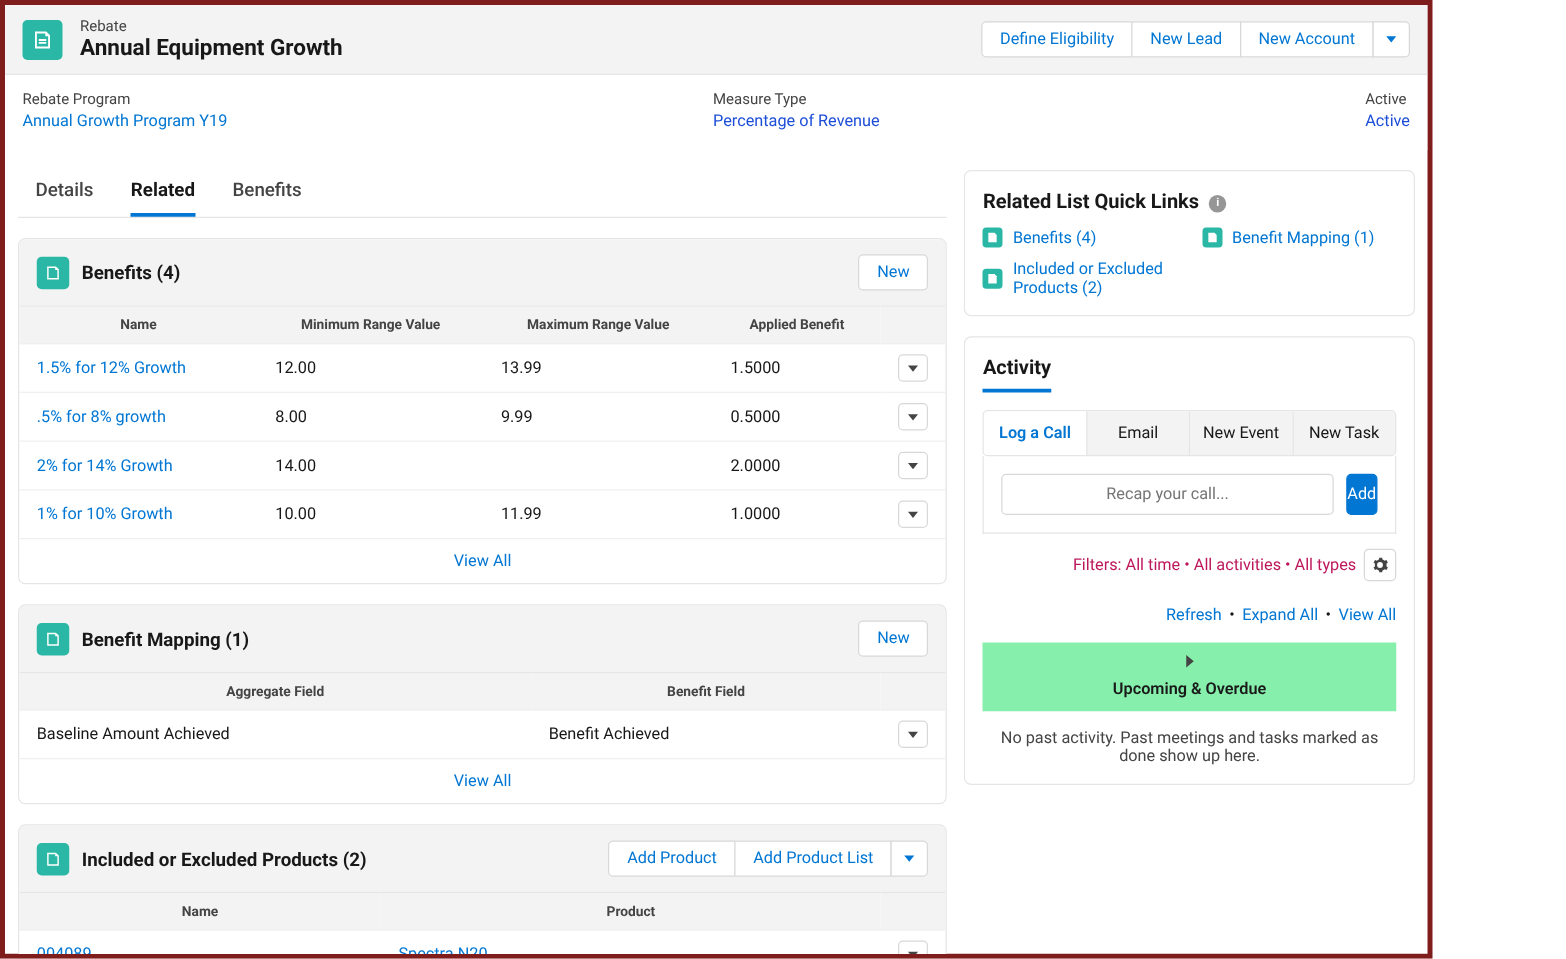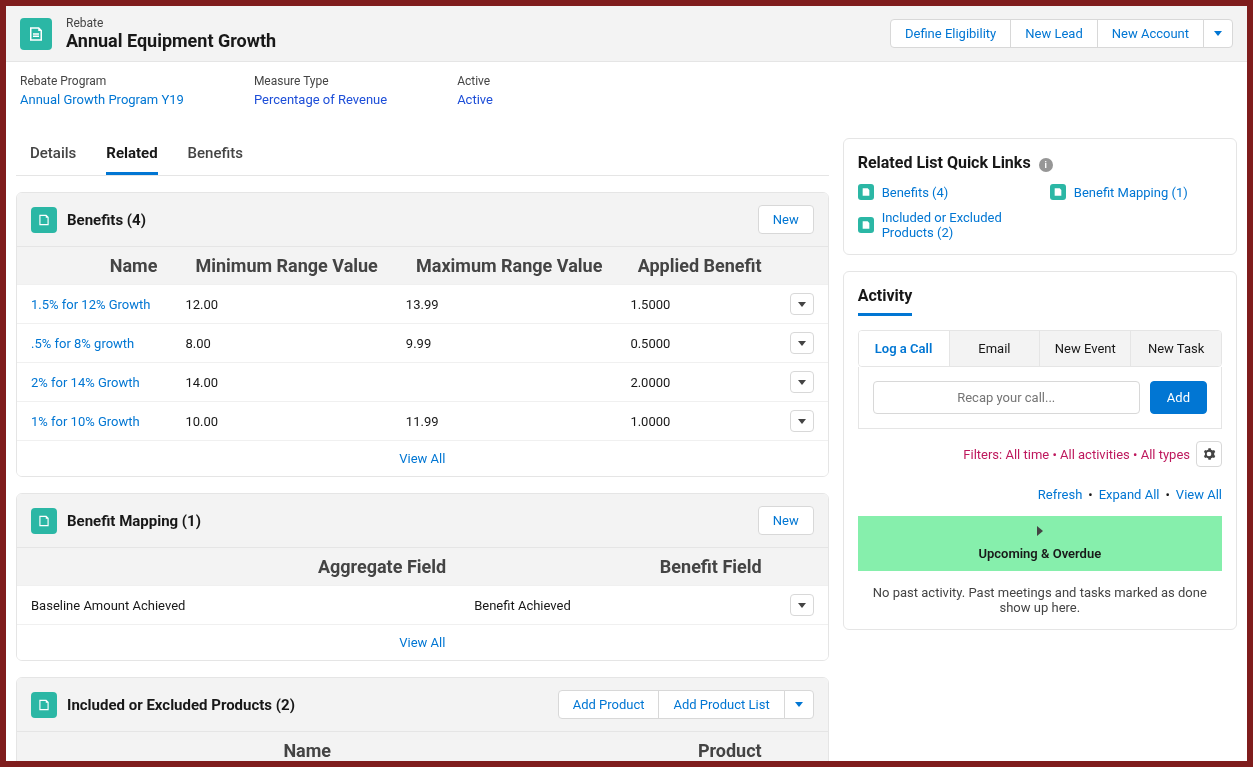--- a/index.html
+++ b/index.html
@@ -1,50 +1,50 @@
 <!DOCTYPE html>
 <html><head>
 <meta charset="utf-8">
 <style>
 * { margin:0; padding:0; box-sizing:border-box; font-family:-apple-system,BlinkMacSystemFont,"Segoe UI",Roboto,sans-serif; }
 body { background:#fff; color:#181818; font-size:13px; }
-.page { width:1253px; height:767px; border:6px solid #7f1d1d; overflow:hidden; position:relative; background:#fff;}
+.page { width:1146px; height:767px; border:4px solid #7f1d1d; overflow:hidden; position:relative; background:#fff;}
 .page-header { background:#f3f3f3; padding:10px 14px; display:flex; align-items:center; justify-content:space-between; border-bottom:1px solid #e5e5e5;}
 .ph-left { display:flex; align-items:center; gap:14px;}
 .obj-icon { width:32px; height:32px; background:#2bb7a5; border-radius:4px; display:flex; align-items:center; justify-content:center; color:#fff;}
 .obj-icon svg { width:18px; height:18px; fill:#fff;}
 .ph-titlewrap { display:flex; flex-direction:column;}
 .ph-objtype { font-size:12px; color:#444;}
 .ph-title { font-size:18px; font-weight:700; color:#181818;}
 .ph-actions { display:flex;}
 .btn { background:#fff; border:1px solid #d8d8d8; padding:6px 14px; font-size:13px; color:#0176d3; cursor:pointer; margin-left:-1px;}
 .btn:first-child { border-radius:4px 0 0 4px;}
 .btn:last-child { border-radius:0 4px 4px 0;}
 .btn.single{ border-radius:4px;}
 .btn-drop { width:30px; display:flex; align-items:center; justify-content:center;}
-.info-panel { background:#fff; padding:12px 14px 14px 14px; display:flex; gap:70px; border-bottom:1px solid #fff;}
+.info-panel { background:#fff; padding:12px 14px 14px 14px; display:flex; gap:70px; border-bottom:1px solid #fff;justify-content:space-between;}
 .info-field{}
 .info-label { font-size:12px; color:#444; margin-bottom:4px;}
 .info-value { font-size:13px; color:#1d4ed8;}
 .info-link { color:#0176d3; }
 .columns { display:flex; gap:14px; padding:10px 10px 0 10px; height:calc(100% - 112px);}
 .left-col { width:814px; overflow-y:auto; }
 .right-col { width:395px; overflow-y:auto;}
 .tabs { display:flex; border-bottom:1px solid #e5e5e5; gap:30px; padding:0 14px; background:#fff;}
 .tab { padding:12px 0 10px 0; font-size:15px; color:#444; cursor:pointer; font-weight:500;}
 .tab.active { font-weight:700; color:#181818; border-bottom:3px solid #0176d3;}
 .card { border:1px solid #e5e5e5; border-radius:6px; margin-top:16px; background:#fff; overflow:hidden;}
 .card-header { background:#f3f3f3; padding:12px 14px; display:flex; align-items:center; justify-content:space-between;}
 .ch-left { display:flex; align-items:center; gap:10px;}
 .ch-icon { width:26px;height:26px;background:#2bb7a5;border-radius:4px;display:flex;align-items:center;justify-content:center;}
 .ch-icon svg{width:14px;height:14px;fill:#fff;}
 .ch-title { font-weight:700; font-size:15px;}
 .ch-actions { display:flex; gap:0;}
 .table{ width:100%; border-collapse:collapse;}
-.table th { text-align:right; background:#f3f3f3; padding:8px 14px; font-weight:700; font-size:18px; color:#444; border-top:1px solid #e5e5e5;}
+.table th { text-align:center; background:#f3f3f3; padding:8px 14px; font-weight:700; font-size:11px; color:#444; border-top:1px solid #e5e5e5;}
 .table td { padding:8px 14px; font-size:13px; border-top:1px solid #f0f0f0;}
 .link { color:#0176d3; cursor:pointer;}
 .row-menu { width:24px; height:22px; background:#fff; border:1px solid #d8d8d8; border-radius:4px; display:flex; align-items:center; justify-content:center; cursor:pointer; margin-left:auto;}
 .caret-down{ width:0;height:0;border-left:4px solid transparent;border-right:4px solid transparent;border-top:5px solid #444;}
 .caret-down.blue{border-top-color:#0176d3;}
 .viewall { text-align:center; padding:10px 0; color:#0176d3; font-size:13px; cursor:pointer; background:#fff; border-top:1px solid #f0f0f0;}
 .ql-card { border:1px solid #e5e5e5; border-radius:6px; padding:14px; margin-top:6px;}
 .ql-title { font-weight:700; font-size:16px; display:flex; align-items:flex-end; gap:8px; margin-bottom:12px;}
 .info-icon{width:14px;height:14px;border-radius:50%;background:#969696;color:#fff;display:inline-flex;align-items:center;justify-content:center;font-size:9px;font-weight:700;}
 .ql-grid{ display:grid; grid-template-columns:1fr 1fr; gap:10px 20px;}
@@ -52,21 +52,21 @@
 .ql-icon{width:16px;height:16px;background:#2bb7a5;border-radius:3px;display:flex;align-items:center;justify-content:center;flex-shrink:0;}
 .ql-icon svg{width:10px;height:10px;fill:#fff;}
 .activity-card { border:1px solid #e5e5e5; border-radius:6px; margin-top:16px; padding:14px;}
 .act-title { font-weight:700; font-size:16px; padding-bottom:8px; border-bottom:3px solid #0176d3; display:inline-block; margin-bottom:14px;}
 .act-subtabs { display:flex; border:1px solid #e5e5e5; border-radius:4px; overflow:hidden;}
 .act-subtab{ flex:1; text-align:center; padding:10px 0; font-size:13px; background:#f3f3f3; cursor:pointer; border-left:1px solid #e5e5e5;}
 .act-subtab:first-child{border-left:none;}
 .act-subtab.active{ background:#fff; color:#0176d3; font-weight:600;}
 .act-body{ border:1px solid #e5e5e5; border-top:none; padding:14px; display:flex; gap:10px;}
 .act-input{ flex:1; border:1px solid #d8d8d8; border-radius:4px; padding:8px 12px; font-size:13px; text-align:center; color:#888;}
-.btn-primary{ background:#0176d3; color:#fff; border:1px solid #0176d3; padding:8px 16px; border-radius:4px; font-size:13px; cursor:pointer;}
+.btn-primary{ background:#0176d3; color:#fff; border:1px solid #0176d3; padding:8px 0; border-radius:4px; font-size:13px; cursor:pointer;}
 .filters-row{ display:flex; justify-content:flex-end; align-items:center; gap:6px; margin-top:12px; font-size:13px; color:#be185d;}
 .gear-btn{width:26px;height:26px;border:1px solid #d8d8d8;border-radius:4px;display:flex;align-items:center;justify-content:center;cursor:pointer;}
 .links-row{ display:flex; justify-content:flex-end; gap:6px; margin-top:20px; font-size:13px;}
 .upcoming{ margin-top:14px; background:#86efac; padding:10px 12px; display:flex; align-items:center; gap:10px; font-weight:600; font-size:13px;flex-direction:column;}
 .chev-right{display:inline-block;width:0;height:0;border-top:5px solid transparent;border-bottom:5px solid transparent;border-left:6px solid #444;}
 .no-activity{ text-align:center; font-size:13px; color:#444; margin-top:14px;}
 td:last-child,th:last-child{width:40px;}
 </style>
 </head>
 <body>

